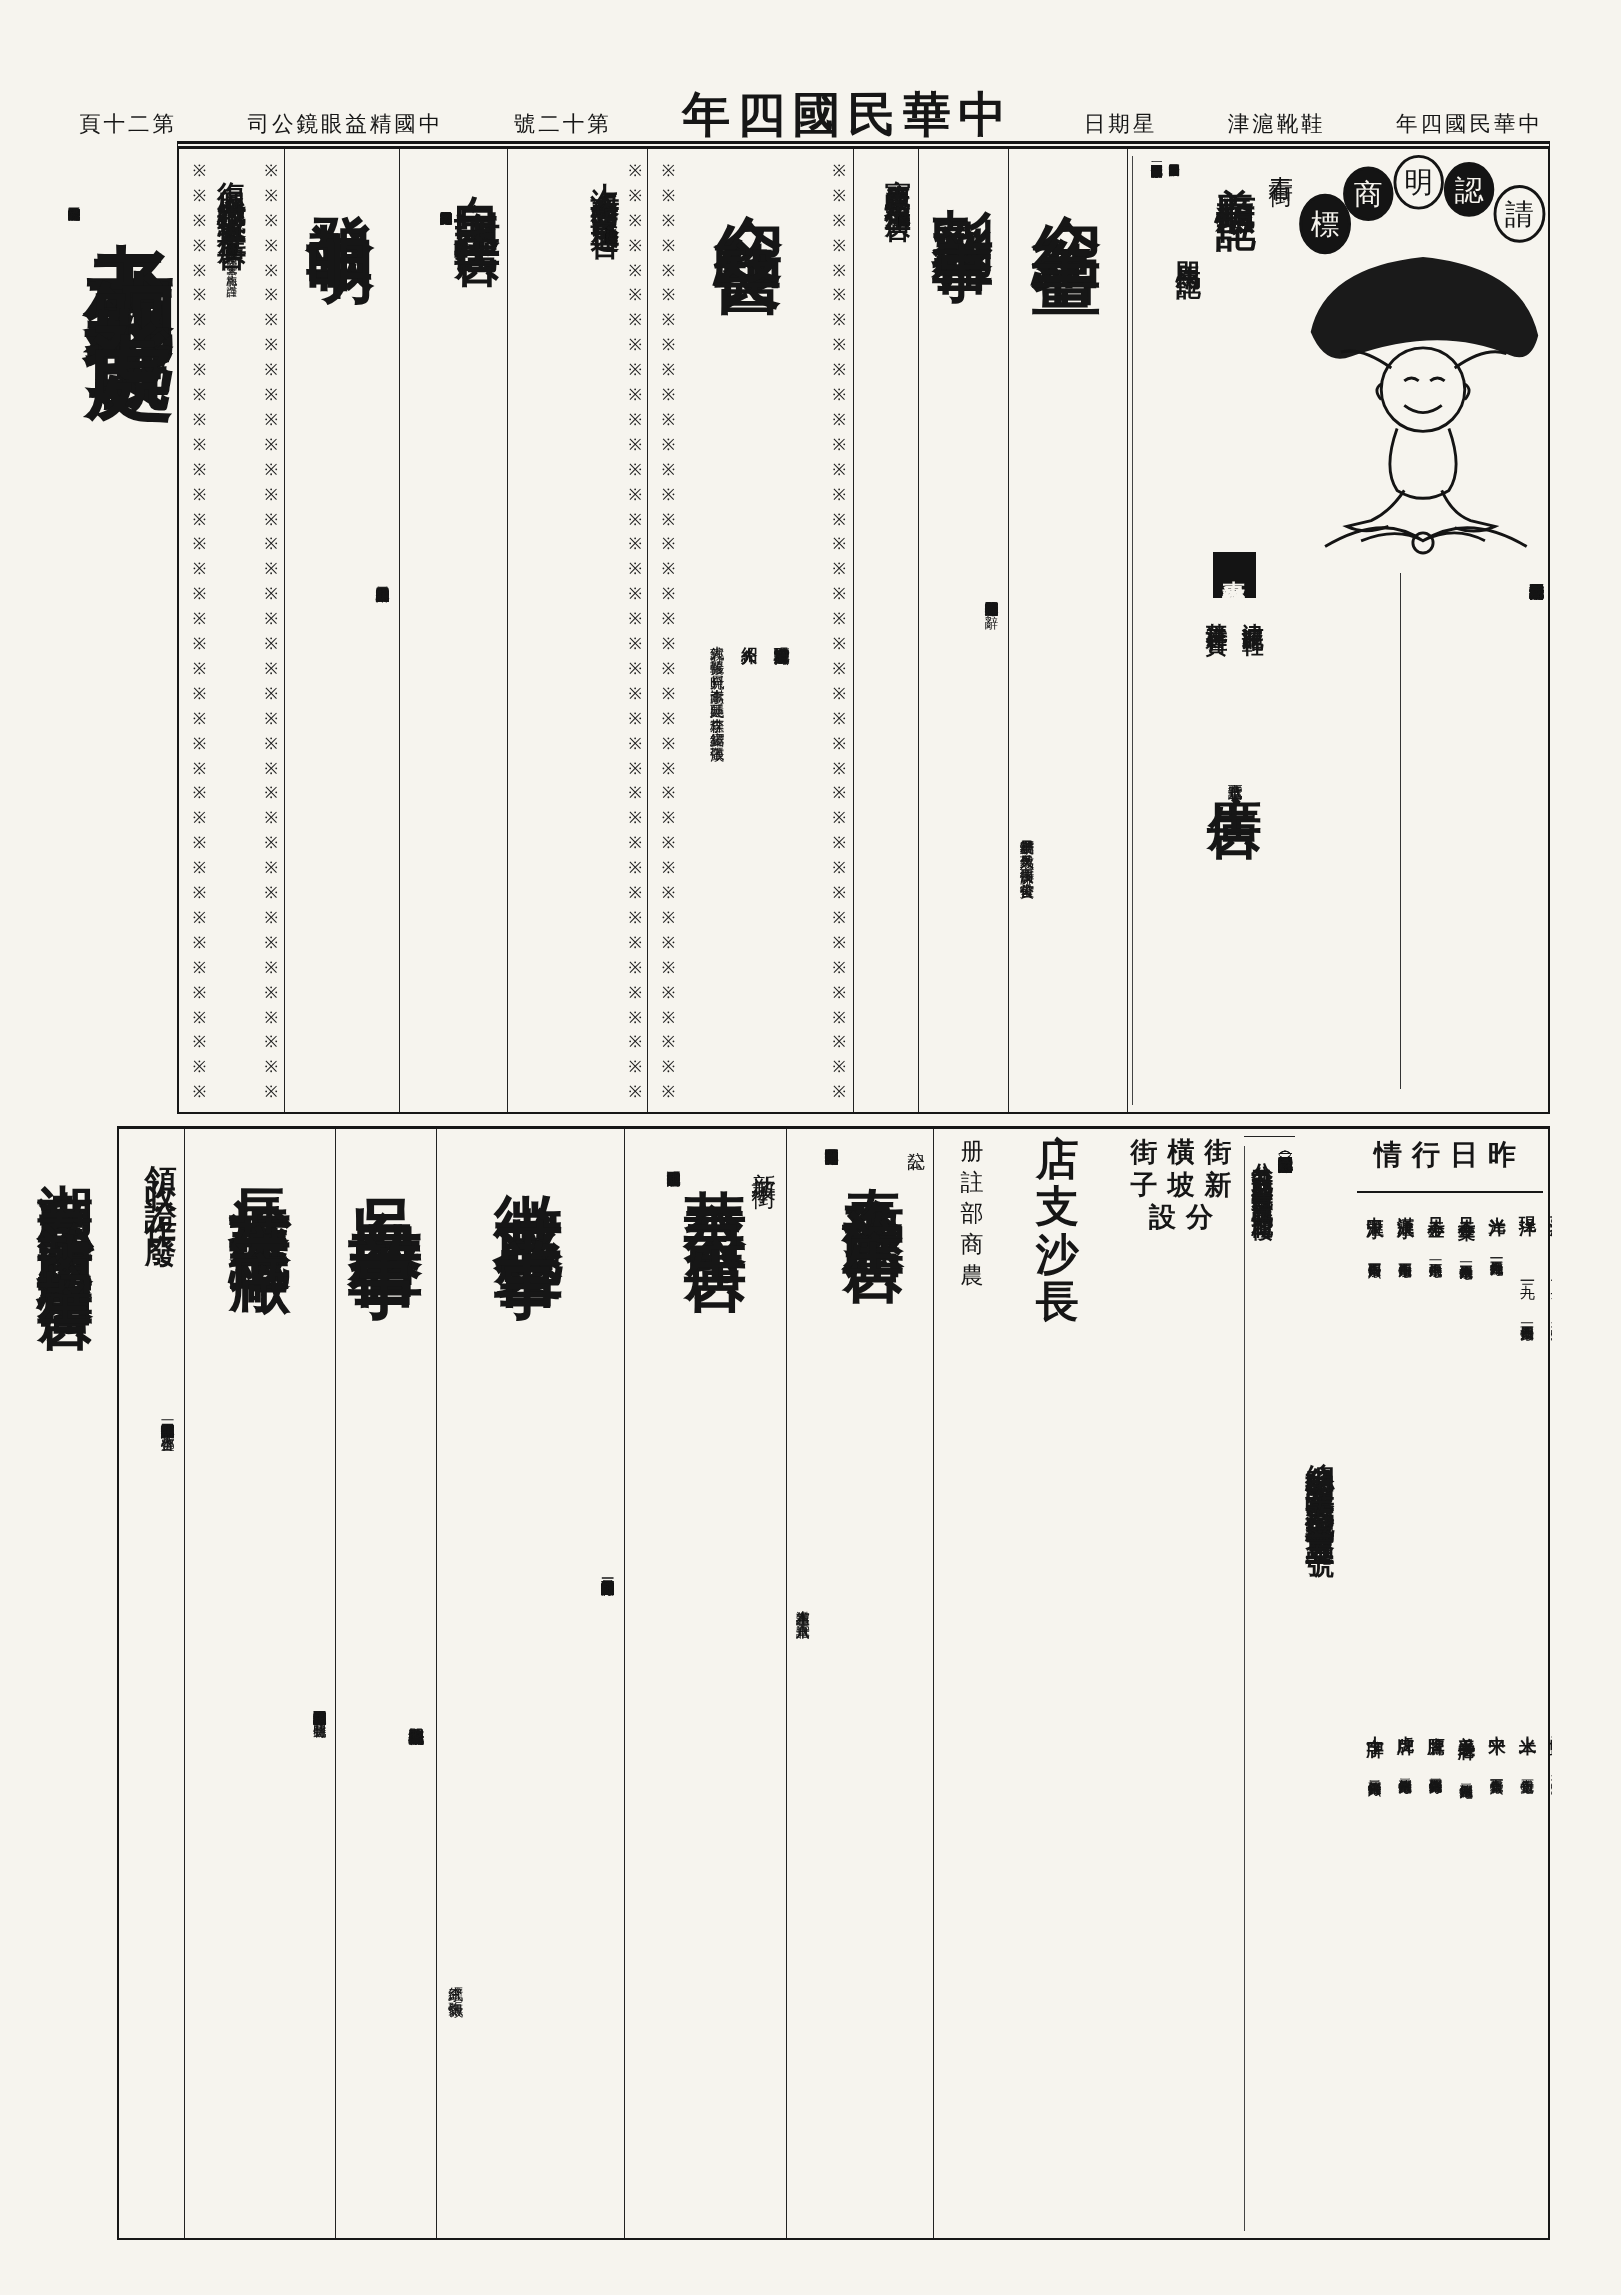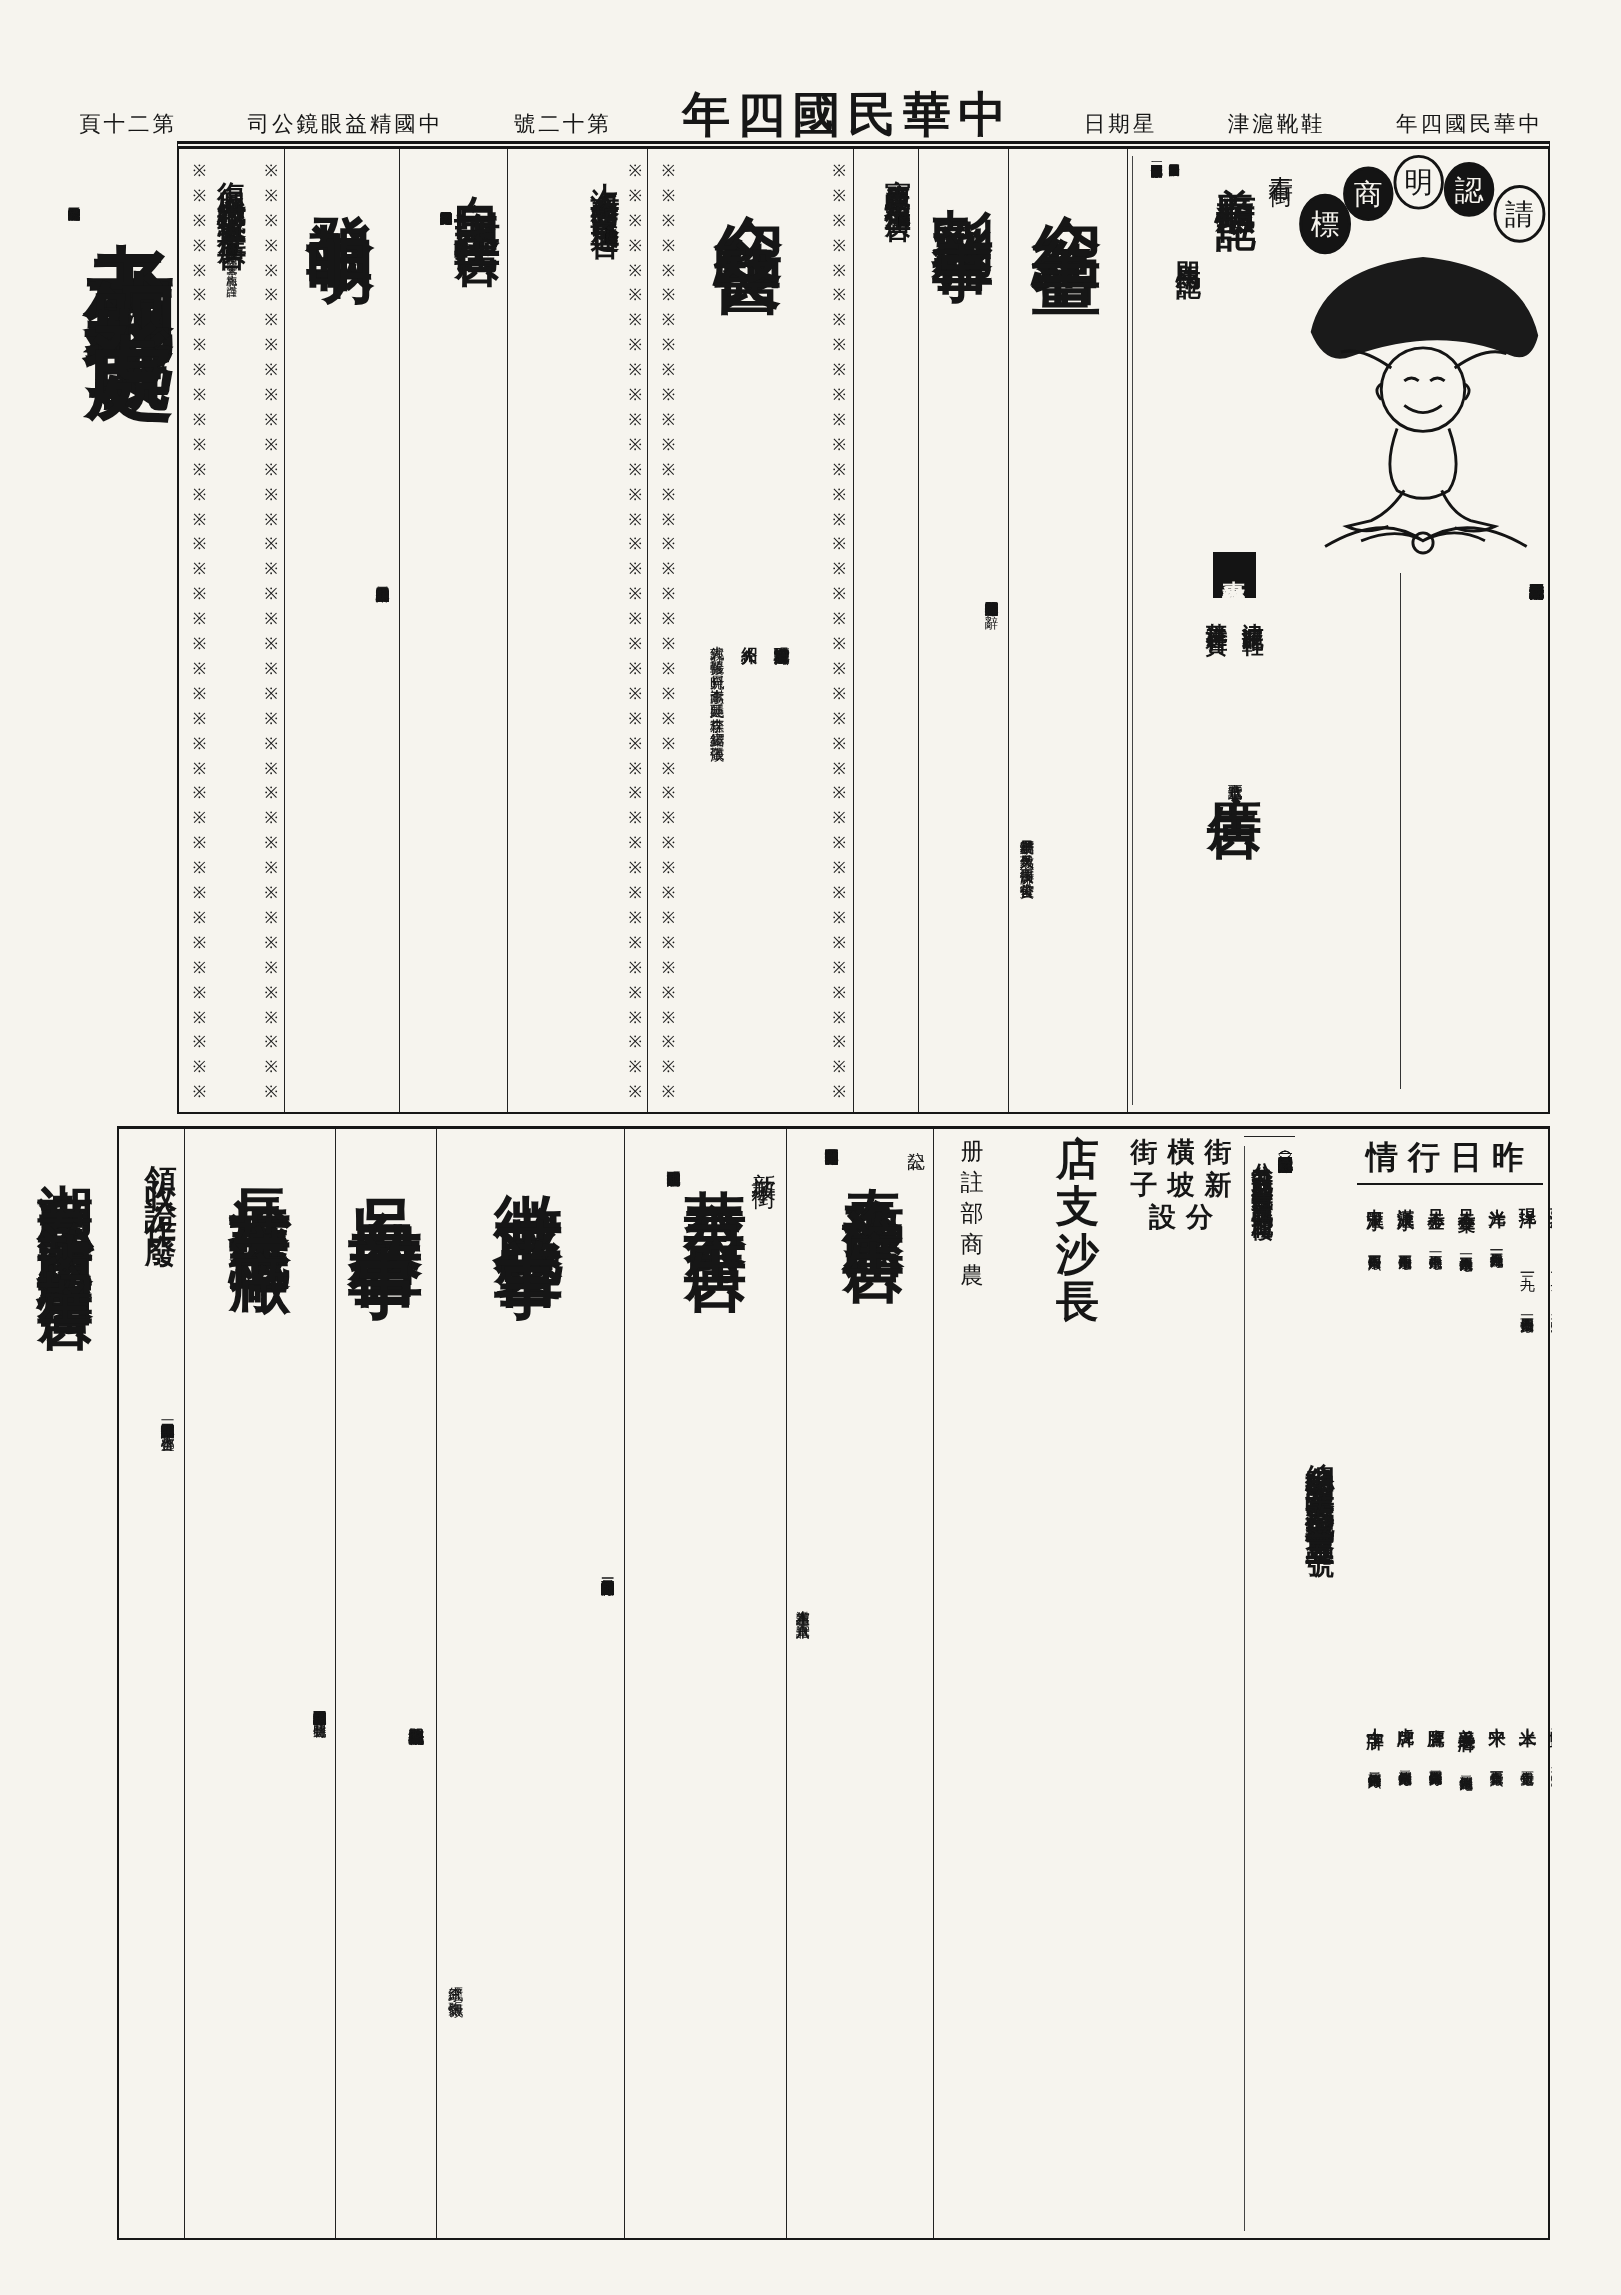--- a/index.html
+++ b/index.html
@@ -103,36 +103,36 @@
   #blk-dengbao .db-title .h-big{font-size:69px;}
   #blk-dengbao .db-body{font-size:13.7px;line-height:1.6;flex:1;}
 
   #blk-fuxing{left:0;width:105px;}
   #blk-fuxing .fx-mid{flex:1;display:flex;flex-direction:column;align-items:center;}
   #blk-fuxing .fx-title{font-size:29px;font-weight:bold;letter-spacing:7.2px;line-height:1.15;}
   #blk-fuxing .fx-body{font-size:10.8px;line-height:1.45;padding-top:11.5px;flex:1;}
 
   
   #blk-market{left:1229px;width:204px;padding:7.2px 8.6px;}
-  #blk-market .mk-title{font-size:32px;font-weight:bold;letter-spacing:10px;text-align:center;
-    border-bottom:2.2px double #171717;padding-bottom:3px;margin-bottom:10px;}
+  #blk-market .mk-title{font-size:28px;font-weight:bold;letter-spacing:10px;text-align:center;
+    border-bottom:2.2px double #171717;padding-bottom:17px;margin-bottom:10px;}
   .mk-grp{height:497px;}
   .mk-grp2{height:389px;margin-top:21.6px;}
   .mk-row{margin:0 6.5px;}
   .mk-item{font-size:17.3px;font-weight:bold;letter-spacing:2.2px;}
   .mk-idx{font-size:15px;margin-top:65px;}
   .mk-rate{font-size:13.7px;margin-top:43px;line-height:1.2;}
 
   #col-hq{position:absolute;left:1186px;top:310px;bottom:10px;width:42px;}
   #col-hq .hq-text{font-size:29px;font-weight:bold;line-height:1.05;letter-spacing:4.3px;}
 
   #blk-jingyi{left:814px;width:371px;display:flex;flex-direction:row;padding:7.2px 8.6px;}
   #blk-jingyi .jy-reg{font-size:23px;letter-spacing:14.4px;text-align:center;}
   #blk-jingyi .jy-company{font-size:56px;font-weight:bold;letter-spacing:4.3px;text-align:center;line-height:1.1;}
-  #blk-jingyi .jy-branch{font-size:43px;font-weight:bold;letter-spacing:29px;text-align:right;line-height:1.1;}
+  #blk-jingyi .jy-branch{font-size:43px;font-weight:bold;letter-spacing:29px;text-align:center;line-height:1.1;}
   #blk-jingyi .jy-addr{font-size:27px;font-weight:bold;letter-spacing:10px;text-align:center;line-height:1.2;margin-bottom:7.2px;}
   #blk-jingyi .jy-low{flex:1;display:flex;flex-direction:row-reverse;border-top:1.4px solid #222;padding-top:8.6px;}
   #blk-jingyi .jy-body{flex:1;font-size:14.4px;line-height:1.5;}
   #blk-jingyi .jy-branch2{font-size:21.6px;font-weight:bold;line-height:1.15;letter-spacing:2.9px;padding-left:4.3px;border-left:0.7px solid #444;}
 
   #blk-taiyu{left:667px;width:148px;}
   #blk-taiyu .ty-pre{font-size:17.3px;}
   #blk-taiyu .ty-title{font-size:62px;font-weight:bold;letter-spacing:10px;line-height:1;}
   #blk-taiyu .ty-body{font-size:13.7px;line-height:1.55;flex:1;}
   #blk-taiyu .ty-foot{font-size:13.7px;line-height:1.5;padding-top:461px;}

